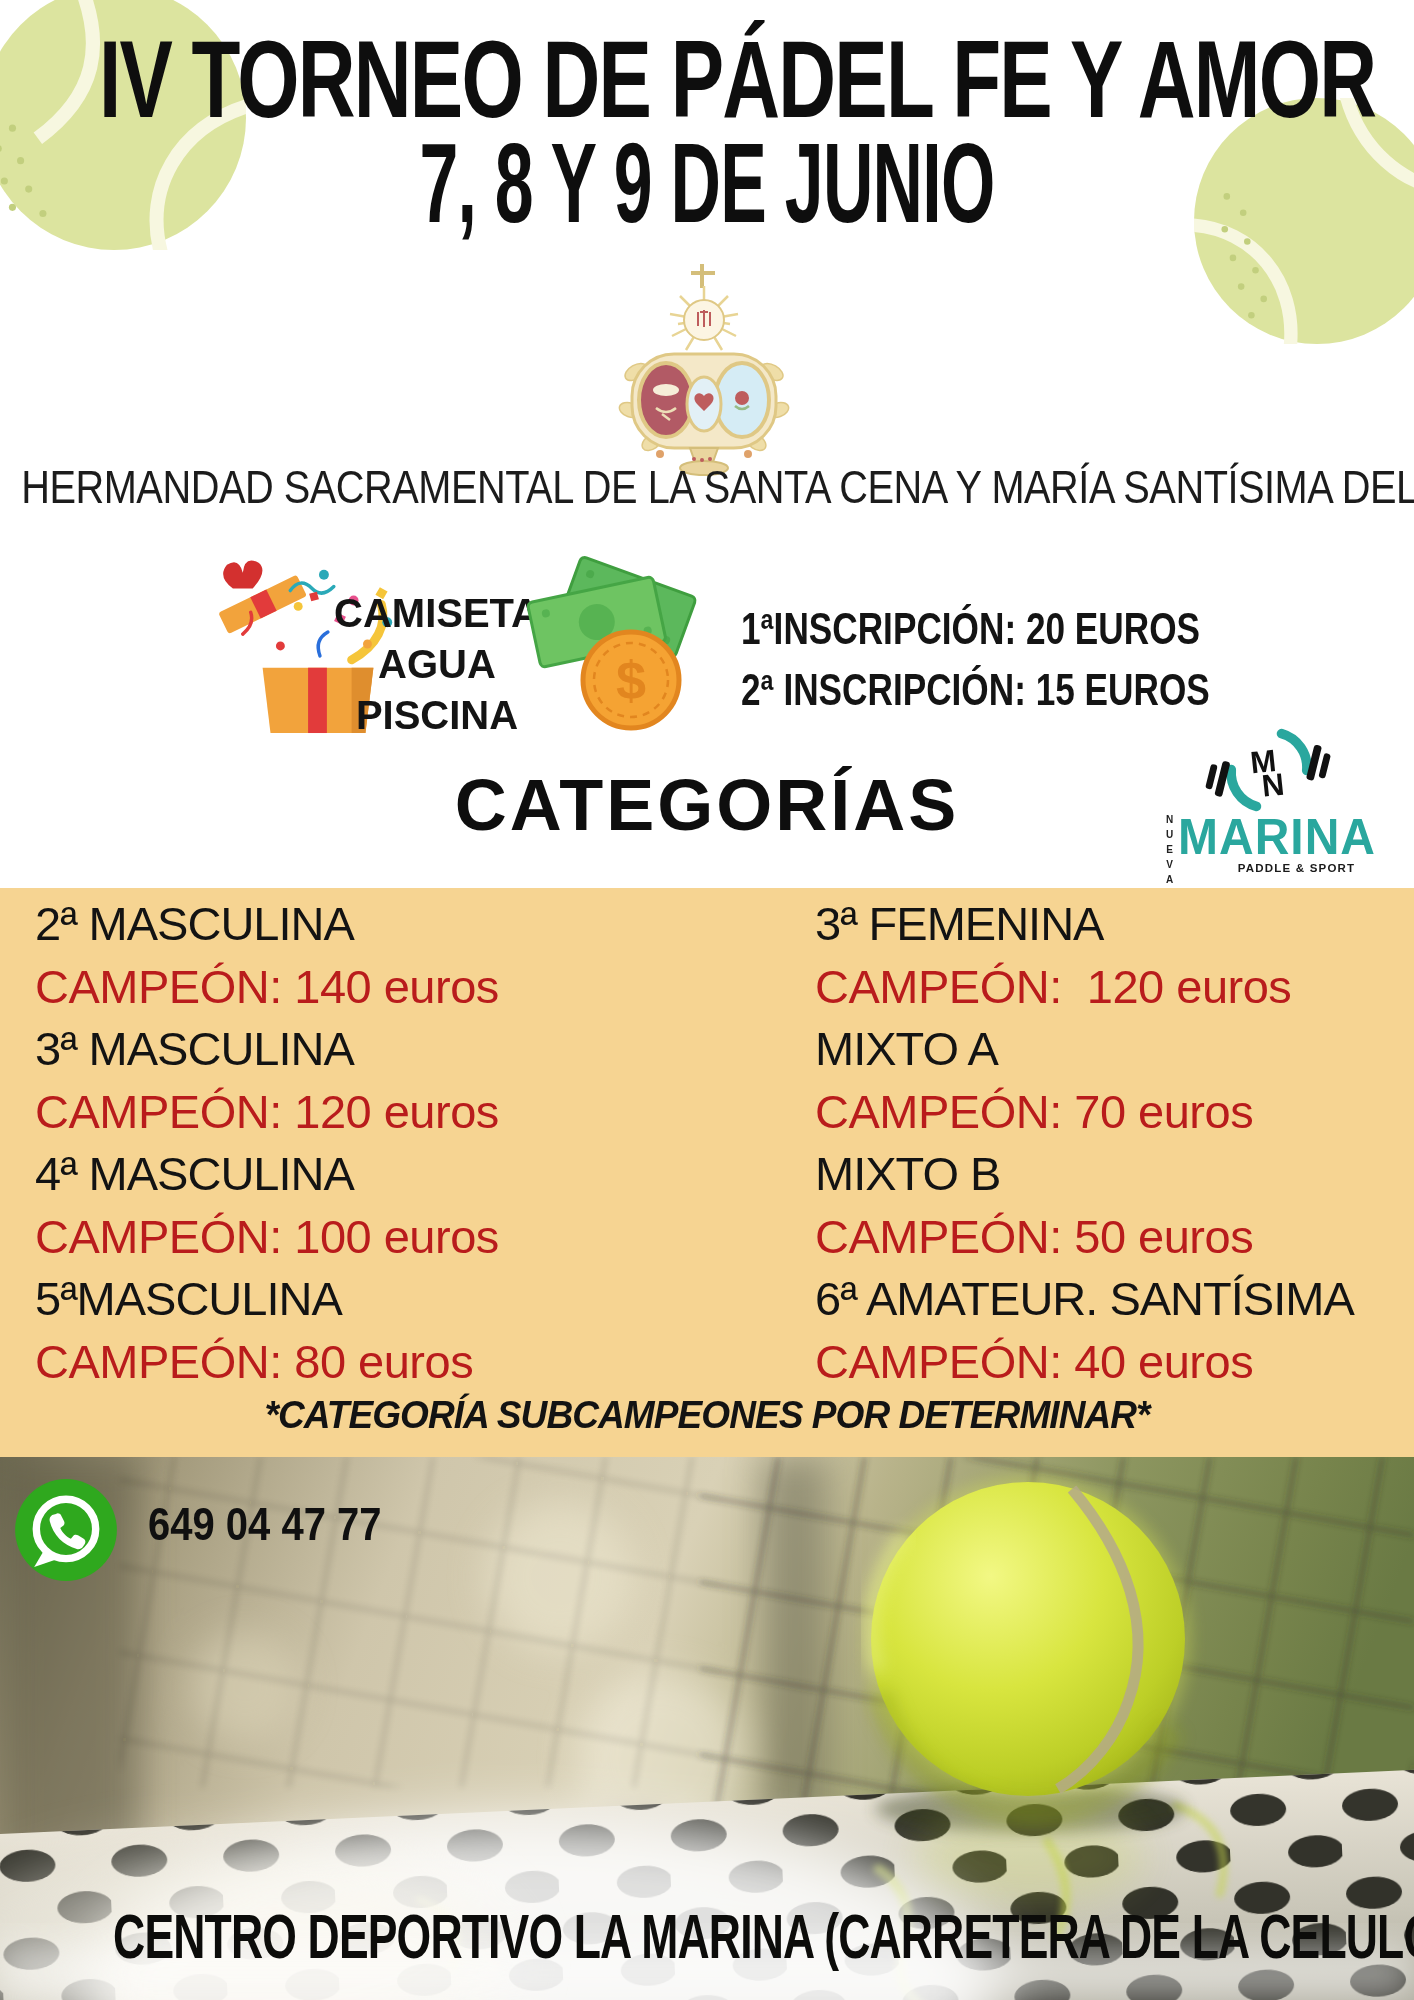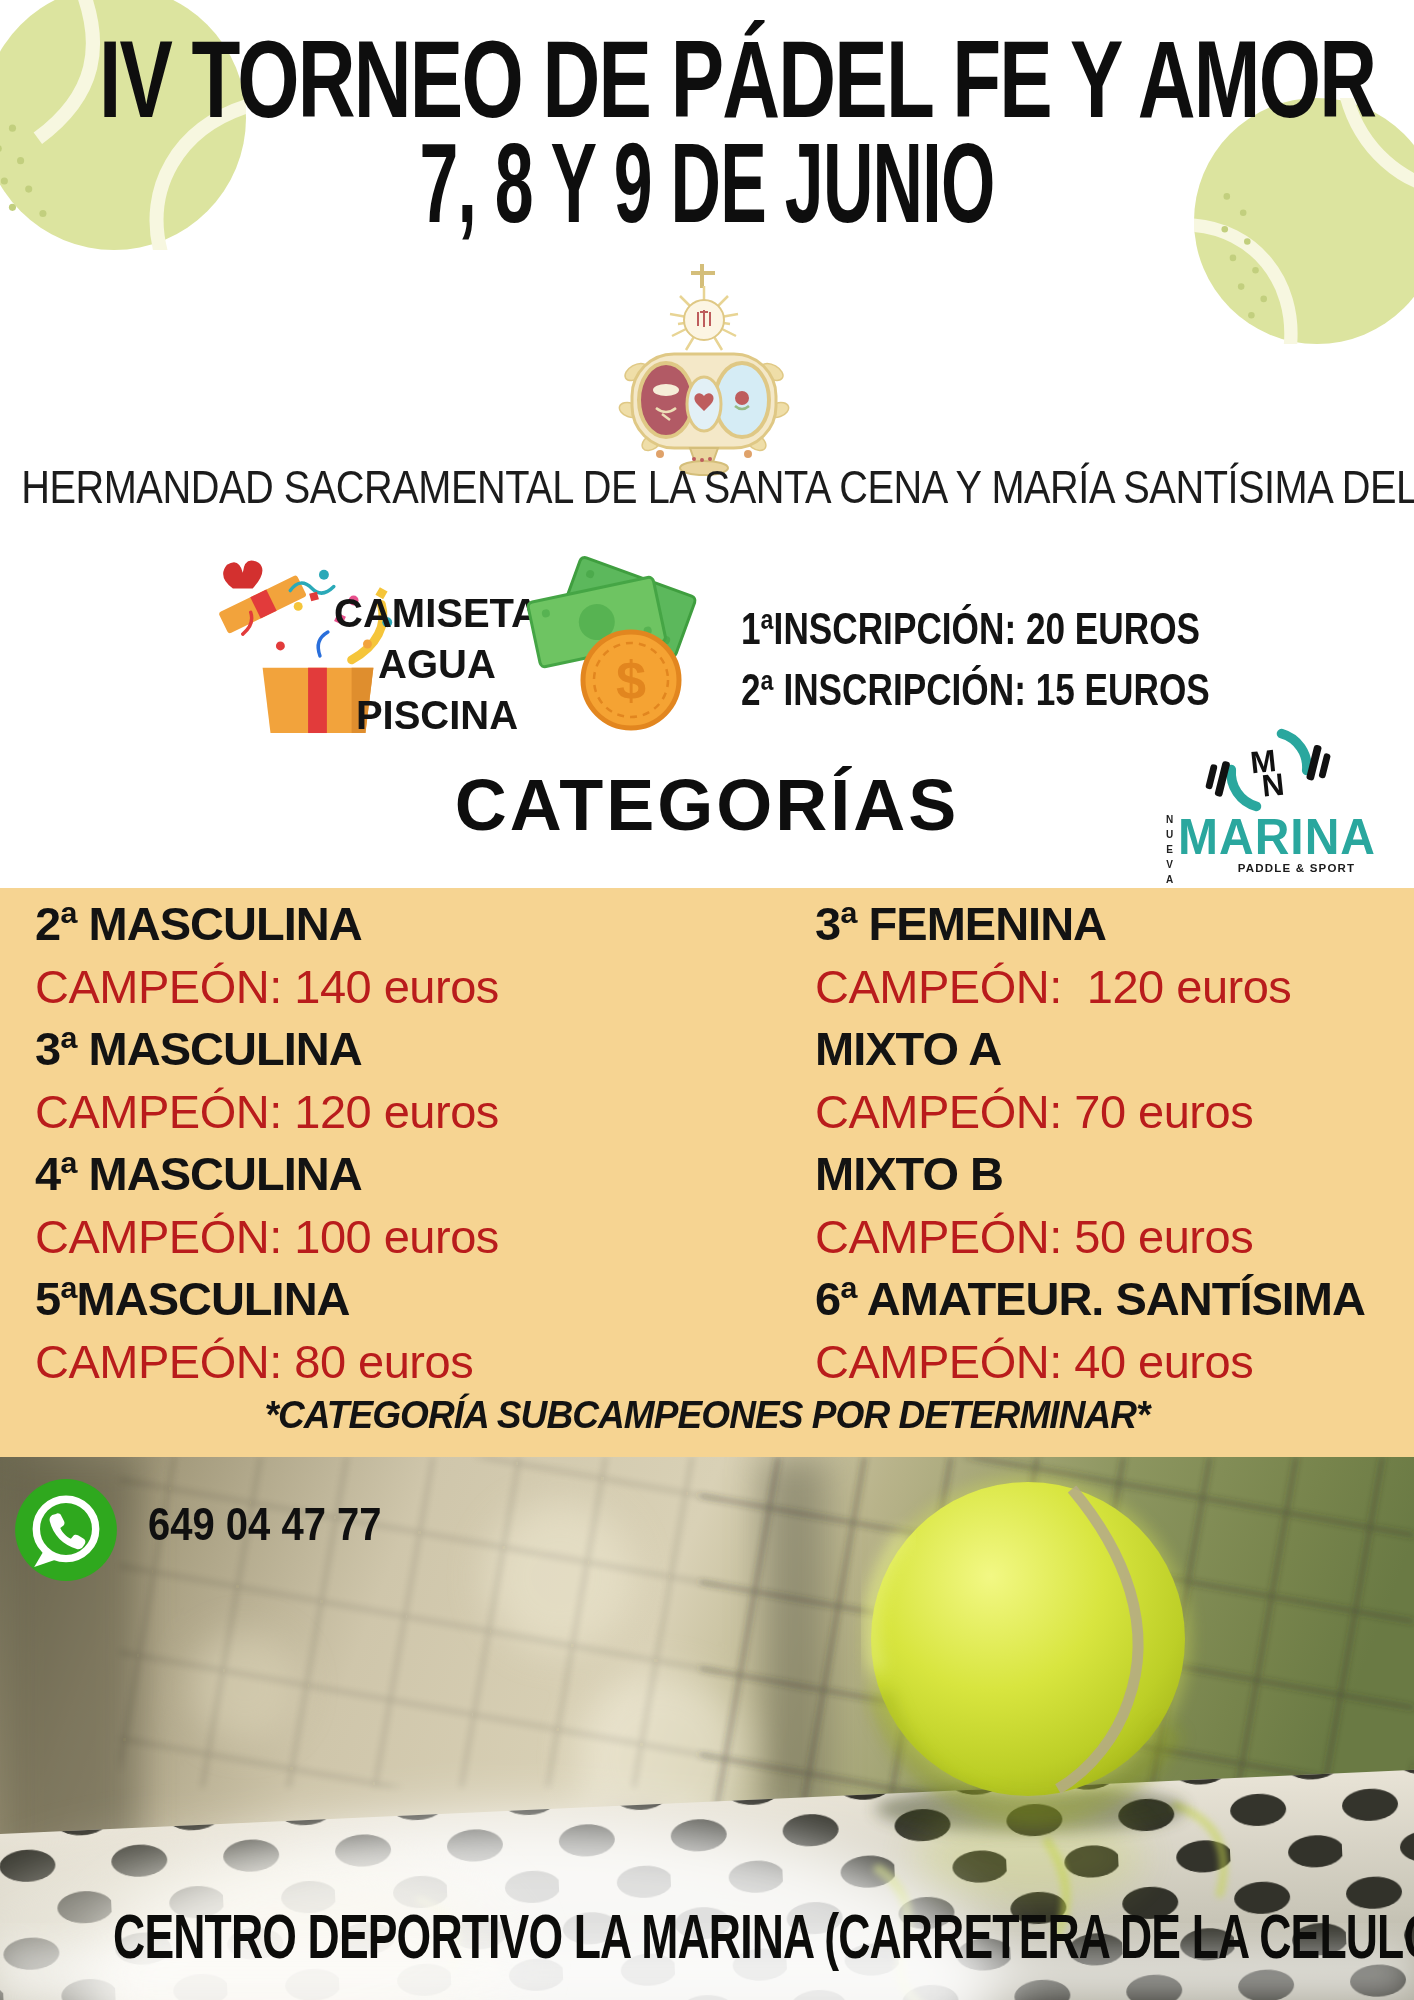--- a/index.html
+++ b/index.html
@@ -20,21 +20,21 @@
   .inscriptions{left:741px;top:577px;margin-top:21px;}
   .insc{font-size:44px;font-weight:800;line-height:61px;color:#141414;white-space:nowrap;
         transform:scaleX(.8);transform-origin:0 0;letter-spacing:0;}
   
   .cat-heading{top:764px;left:0;width:100%;text-align:center;font-size:72px;font-weight:900;
                letter-spacing:3px;color:#0e0e0e;}
   .cat-box{left:0;top:888px;width:1414px;height:569px;background:#f6d492;}
   .cat-col{position:absolute;top:5px;}
   .col-left{left:35px;}
   .col-right{left:815px;}
-  .cat-name{font-size:47px;font-weight:700;line-height:62.5px;letter-spacing:-1px;color:#131313;white-space:pre;}
+  .cat-name{font-size:47px;font-weight:400;line-height:62.5px;letter-spacing:-1px;color:#131313;white-space:pre;}
   .cat-prize{font-size:47px;font-weight:400;line-height:62.5px;letter-spacing:-.5px;color:#b91c1c;white-space:pre;}
   .cat-note{position:absolute;top:505px;left:0;width:100%;text-align:center;font-size:39px;
             font-weight:800;font-style:italic;letter-spacing:-1px;transform:scaleX(.95);color:#131313;white-space:nowrap;}
   
   .marina{left:1156px;top:724px;width:238px;height:152px;}
   .marina .nueva{position:absolute;left:8px;top:90px;font-size:10px;font-weight:800;color:#222;
                  writing-mode:vertical-lr;text-orientation:upright;letter-spacing:4px;}
   .marina .marina-name{position:absolute;left:22px;top:84px;font-size:48px;font-weight:900;
                        color:#2aa79e;letter-spacing:1px;white-space:nowrap;transform:scaleY(1.05);transform-origin:0 0;}
   .marina .paddle{position:absolute;left:58px;top:138px;width:165px;text-align:center;font-size:11.5px;

